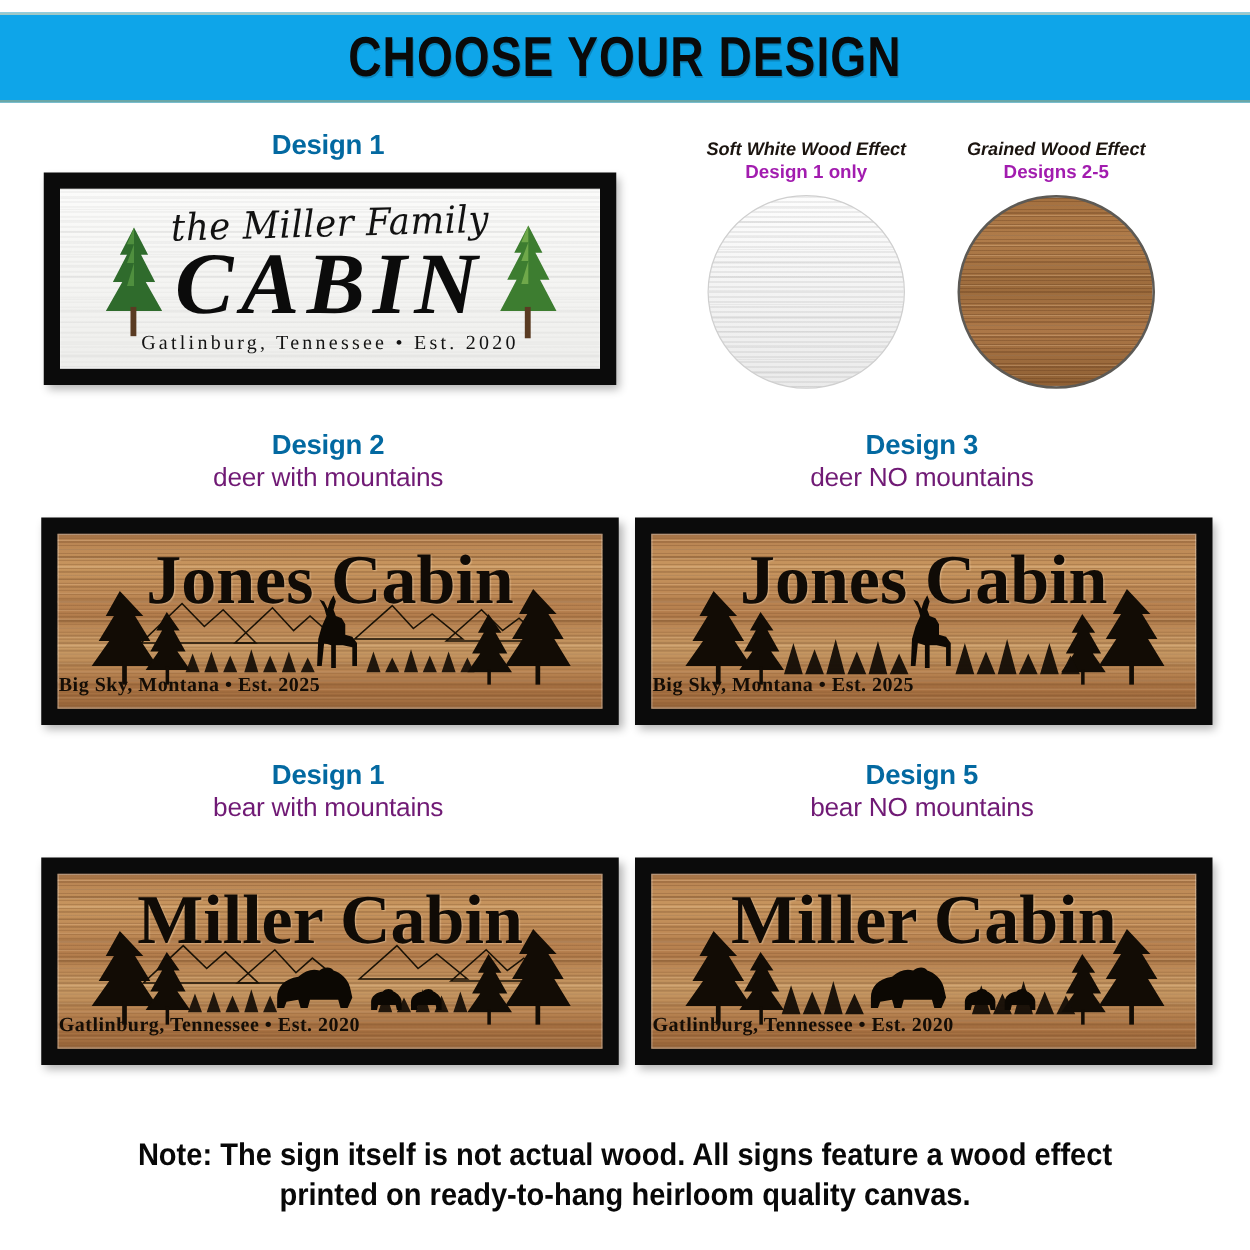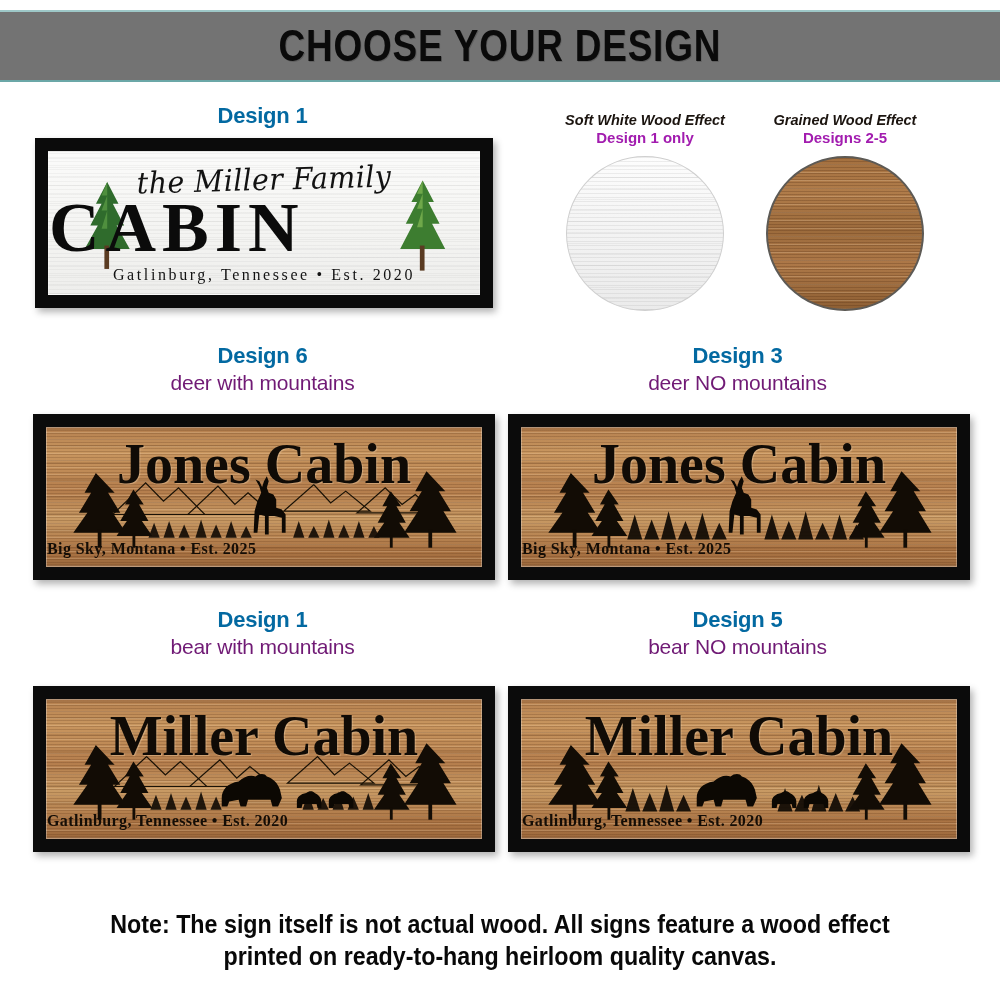--- a/index.html
+++ b/index.html
@@ -10,21 +10,21 @@
     color: #111111;
     position: relative;
     overflow: hidden;
   }
 
   
   .header-banner {
     position: absolute;
     left: 0; top: 10px;
     width: 1000px; height: 72px;
-    background: #737373;
+    background: #0ea5e9;
     border-top: 2px solid #9ec8c8;
     border-bottom: 2px solid #6ba7a7;
     display: flex; align-items: center; justify-content: center;
   }
   .header-title {
     font-size: 45px;
     font-weight: 700;
     letter-spacing: 1px;
     color: #0a0a0a;
     transform: scaleX(0.82);
@@ -95,26 +95,27 @@
     text-align: center;
     font-family: "DejaVu Serif", serif;
     font-style: italic;
     font-size: 30px;
     color: #121212;
     transform: rotate(-1.6deg) scaleX(0.95);
     letter-spacing: 0.4px;
   }
   .d1-main {
     position: absolute; left: 0; right: 0; top: 29%;
-    text-align: left;
+    text-align: center;
     font-family: "Liberation Serif", serif;
     font-size: 70px; font-weight: 700;
     letter-spacing: 6px;
     color: #0b0b0b;
     line-height: 1;
+    font-style: italic;
   }
   .d1-loc {
     position: absolute; left: 0; right: 0; bottom: 7%;
     text-align: center;
     font-family: "Liberation Serif", serif;
     font-size: 16px; font-weight: 400;
     letter-spacing: 2.6px;
     color: #131313;
   }
 
@@ -222,21 +223,21 @@
   <div class="swatch-circle swatch-white"></div>
 </div>
 
 <div class="swatch-block" style="left:735px; top:112px; width:220px;">
   <div class="swatch-title">Grained Wood Effect</div>
   <div class="swatch-sub">Designs 2-5</div>
   <div class="swatch-circle swatch-wood"></div>
 </div>
 
 <div class="design-label" style="left:30px; top:344px; width:465px;">
-  <div class="dl-title">Design 6</div>
+  <div class="dl-title">Design 2</div>
   <div class="dl-sub">deer with mountains</div>
 </div>
 
 <div class="sign" style="left:33px; top:414px; width:462px; height:166px;">
   <div class="sign-inner board-wood">
     <svg class="scenery" viewBox="0 0 462 166" preserveAspectRatio="none">
       <g fill="none" stroke="#1a1206" stroke-width="1.4">
         <path d="M70 104 L105 66 L124 88 L140 72 L168 104 Z"></path>
         <path d="M150 104 L182 70 L200 92 L214 78 L240 104 Z"></path>
         <path d="M252 100 L284 68 L302 90 L318 76 L344 100 Z"></path>

